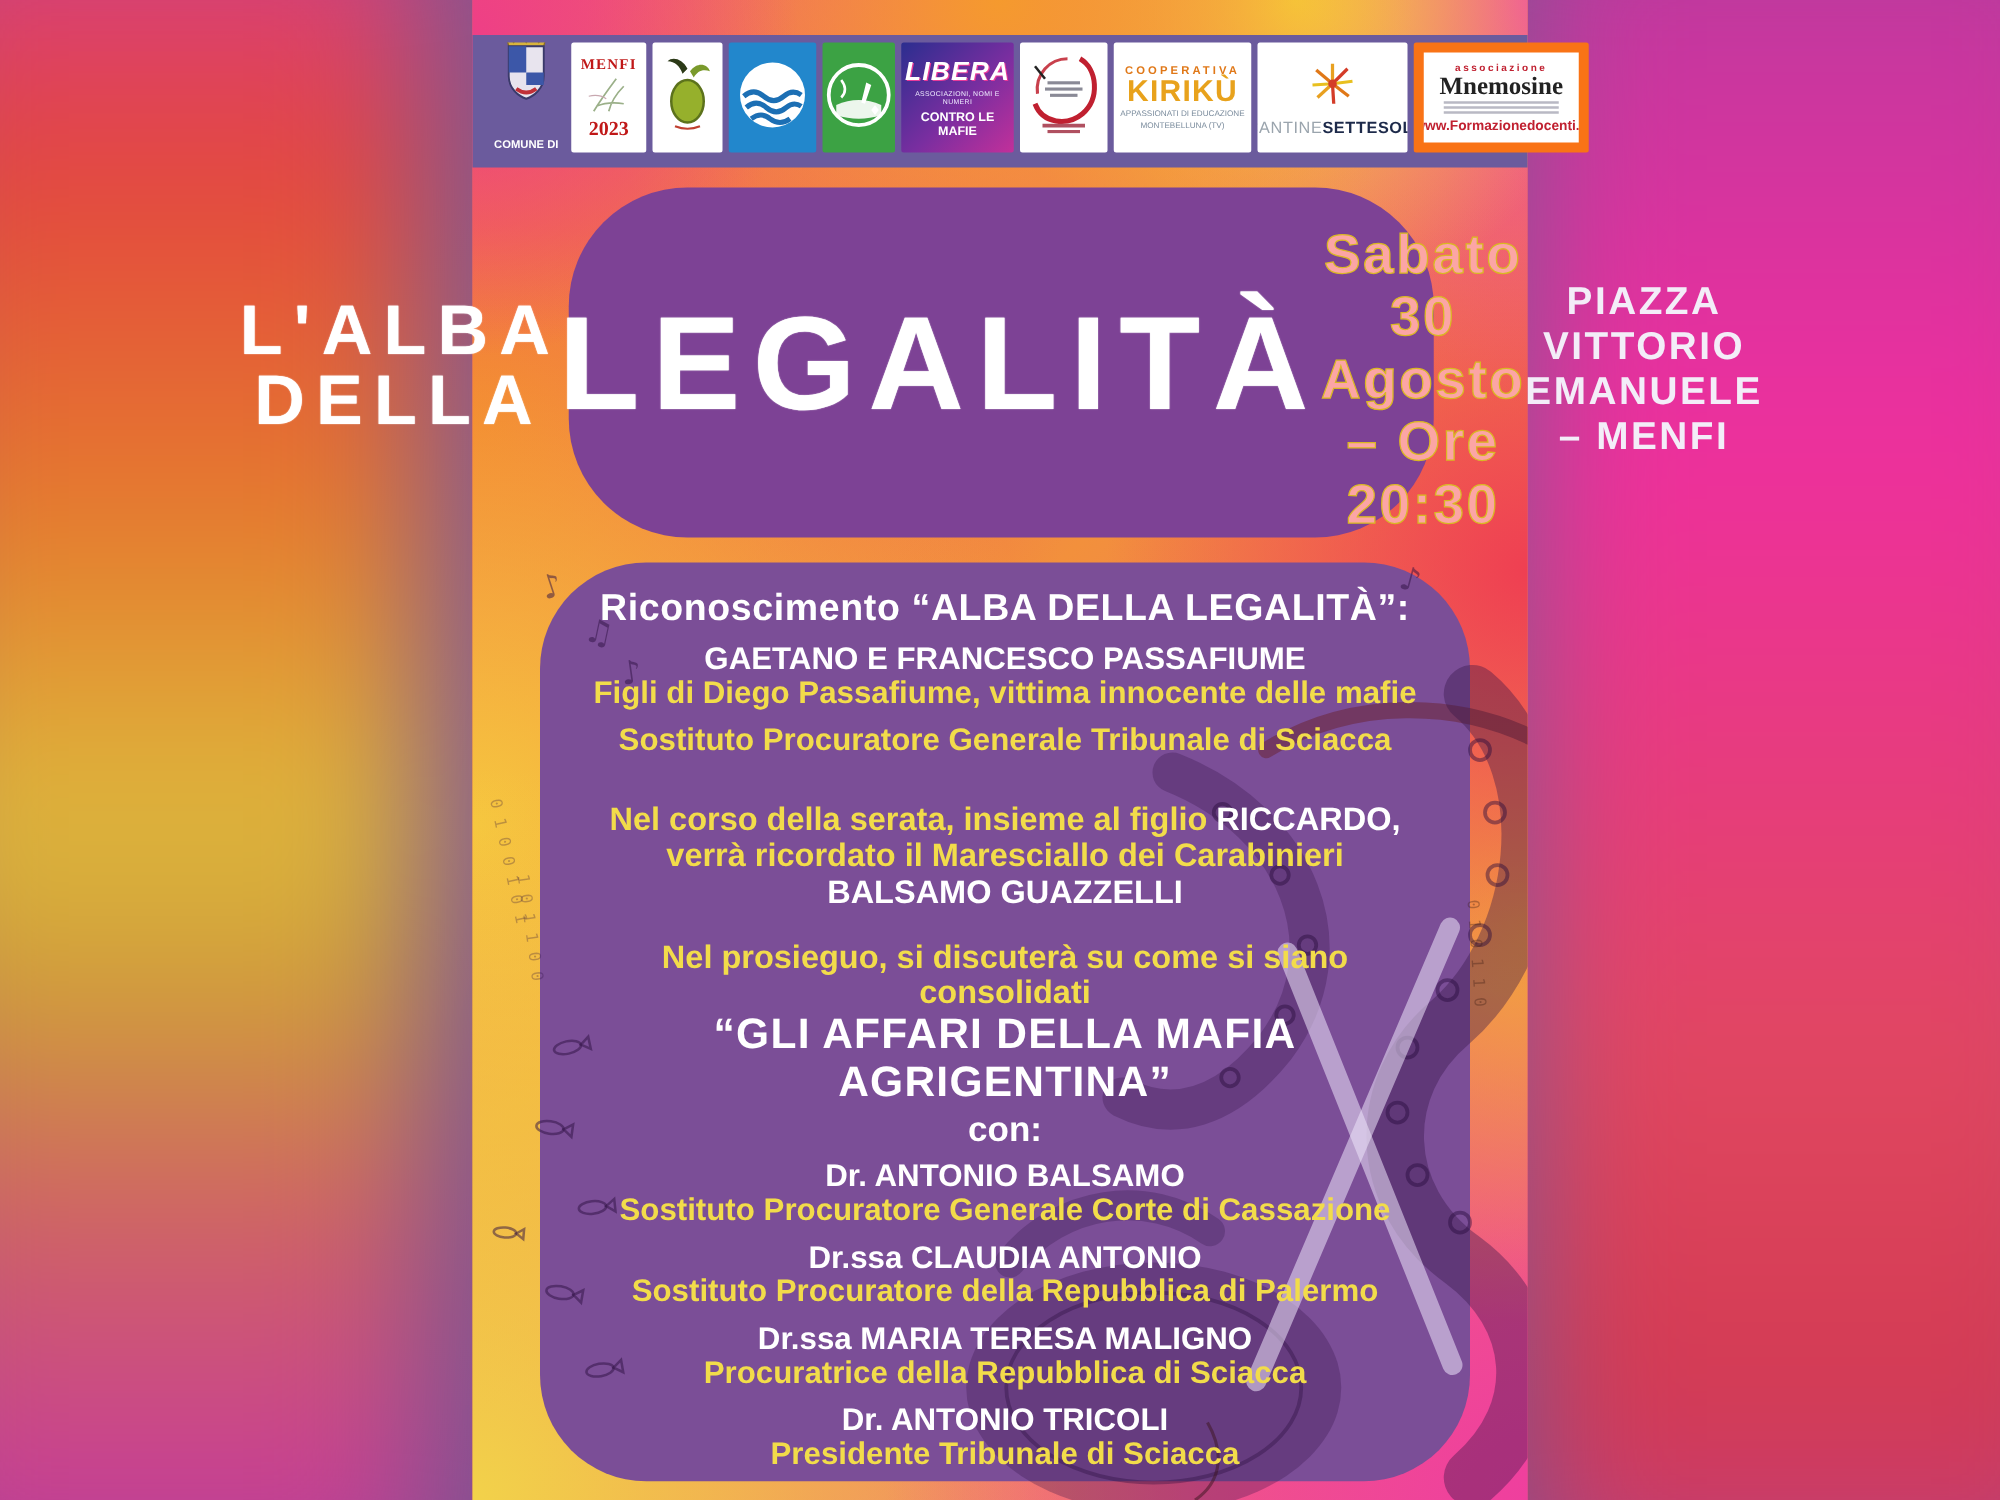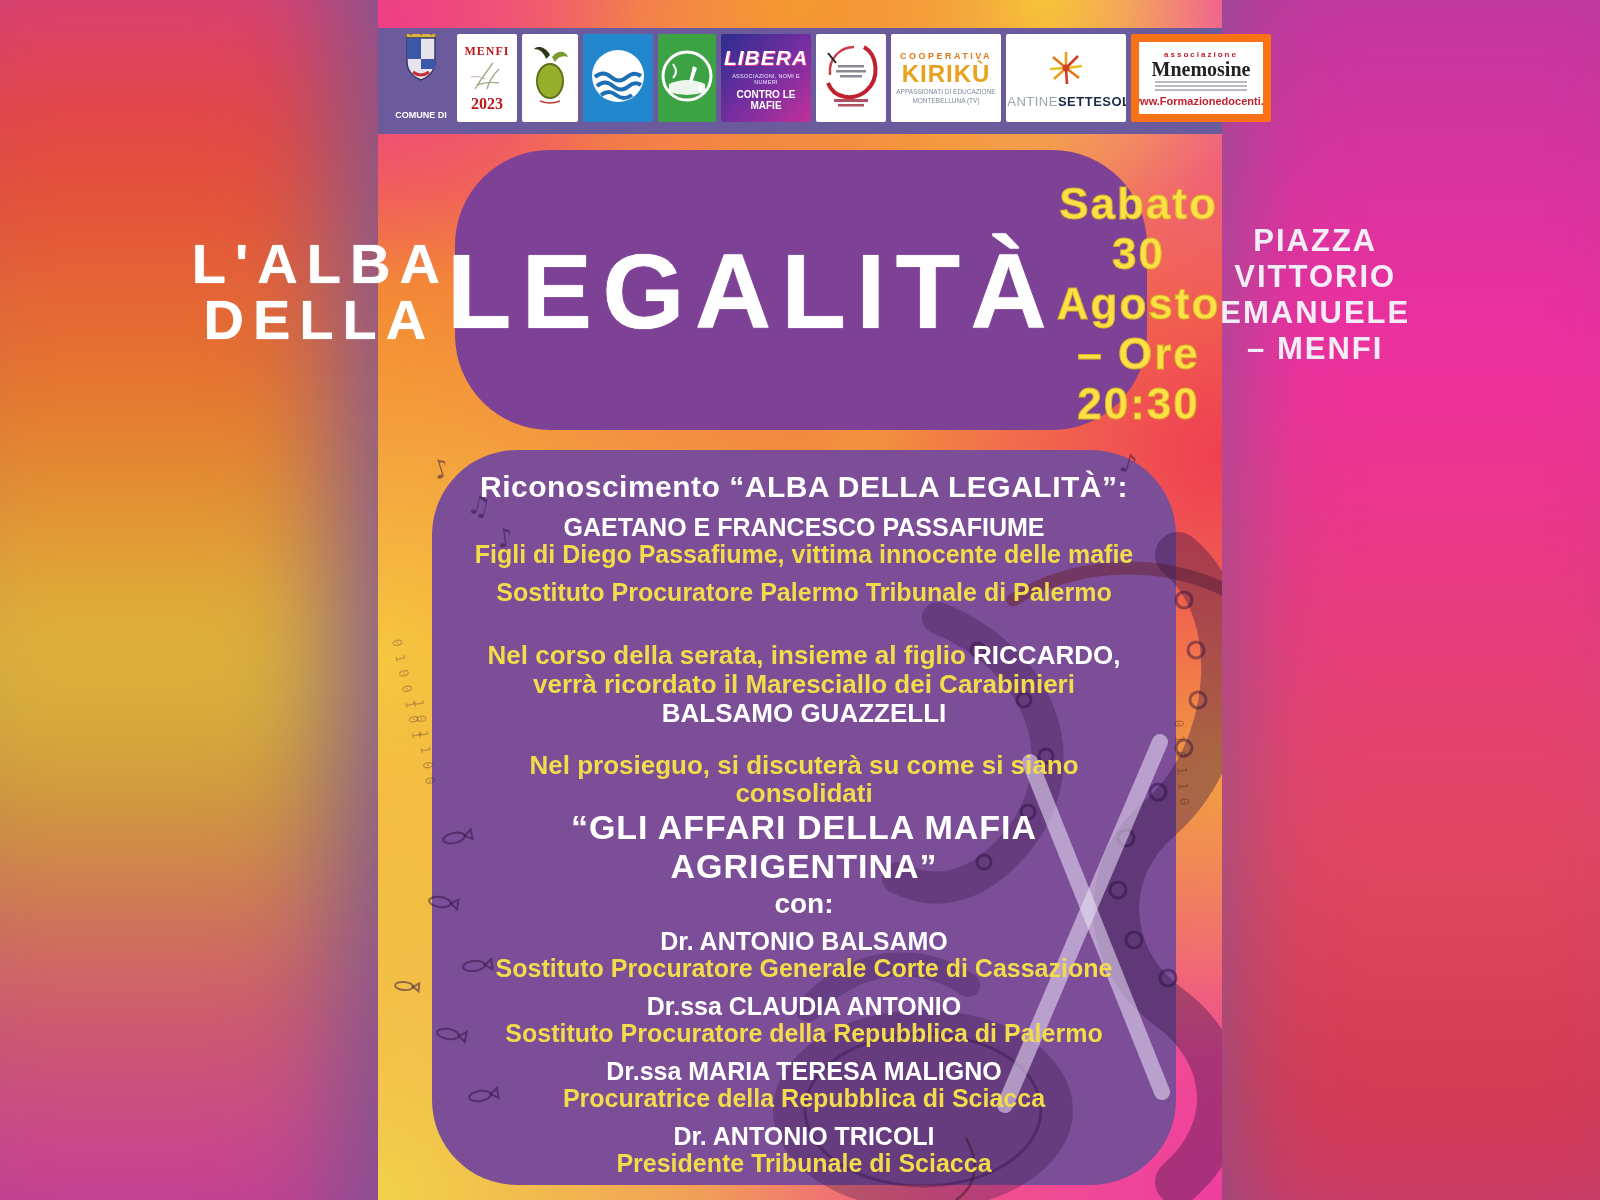--- a/index.html
+++ b/index.html
@@ -72,21 +72,21 @@
   .title-box{
     position:absolute;left:77px;top:150px;width:692px;height:280px;
     background:#7d4295;border-radius:95px;
     display:flex;flex-direction:row;align-items:center;justify-content:center;
     text-align:center;color:#fff;padding-top:4px;box-sizing:border-box;
   }
   .t-line1{font-size:56px;font-weight:bold;letter-spacing:9px;line-height:1.0;
     text-shadow:0 0 1px #fff;}
   .t-line2{font-size:106px;font-weight:bold;letter-spacing:10px;line-height:.98;
     text-shadow:0 0 1px #fff;}
-  .t-date{font-size:44px;font-weight:bold;color:#fde047;margin-top:24px;letter-spacing:2px;
+  .t-date{font-size:44px;font-weight:bold;color:#fca5a5;margin-top:24px;letter-spacing:2px;
     -webkit-text-stroke:1px #d9b822;}
   .t-venue{font-size:31px;font-weight:bold;letter-spacing:2px;margin-top:6px;color:#f3edf8;}
   
   .panel-bg{
     position:absolute;left:54px;top:450px;width:744px;height:735px;
     background:#7b4e97;border-radius:85px;
   }
   .panel{
     position:absolute;left:54px;top:450px;width:744px;height:735px;
     display:flex;flex-direction:column;align-items:center;
@@ -324,21 +324,21 @@
   </svg>
 
   <div class="panel">
     <div class="p-heading">Riconoscimento “ALBA DELLA LEGALITÀ”:</div>
 
     <div class="pair">
       <div class="name">GAETANO E FRANCESCO PASSAFIUME</div>
       <div class="role">Figli di Diego Passafiume, vittima innocente delle mafie</div>
     </div>
     <div class="pair">
-      <div class="role">Sostituto Procuratore Palermo Tribunale di Palermo</div>
+      <div class="role">Sostituto Procuratore Generale Tribunale di Sciacca</div>
     </div>
 
     <div class="divider"></div>
 
     <div class="mem-line"><span>Nel corso della serata, insieme al figlio </span><span class="em">RICCARDO,</span></div>
     <div class="mem-line">verrà ricordato il Maresciallo dei Carabinieri</div>
     <div class="mem-line em" style="color:#fff">BALSAMO GUAZZELLI</div>
 
     <div class="divider"></div>
 

